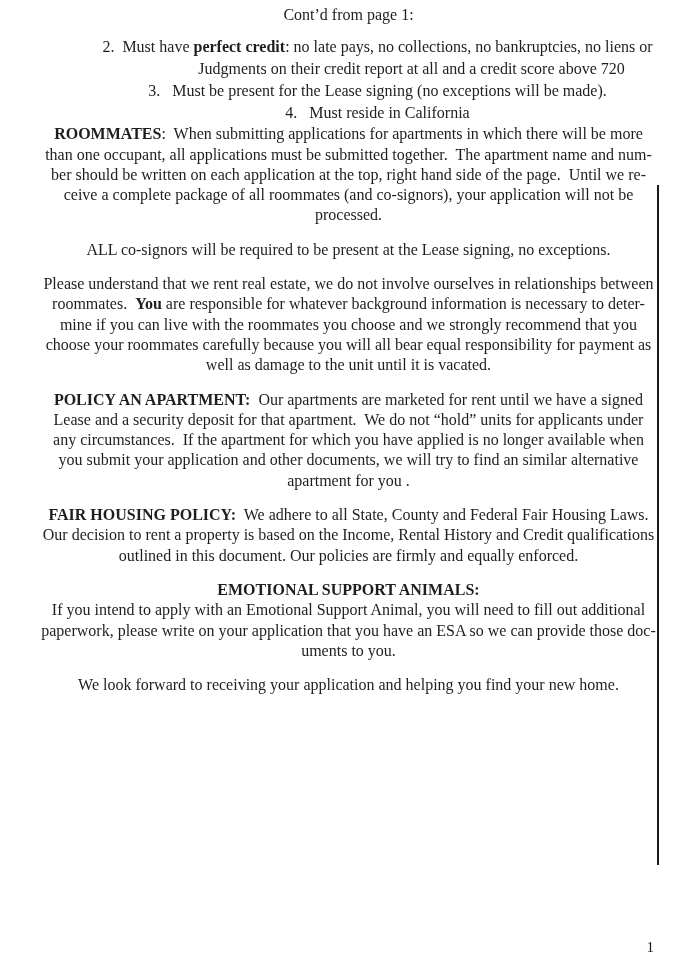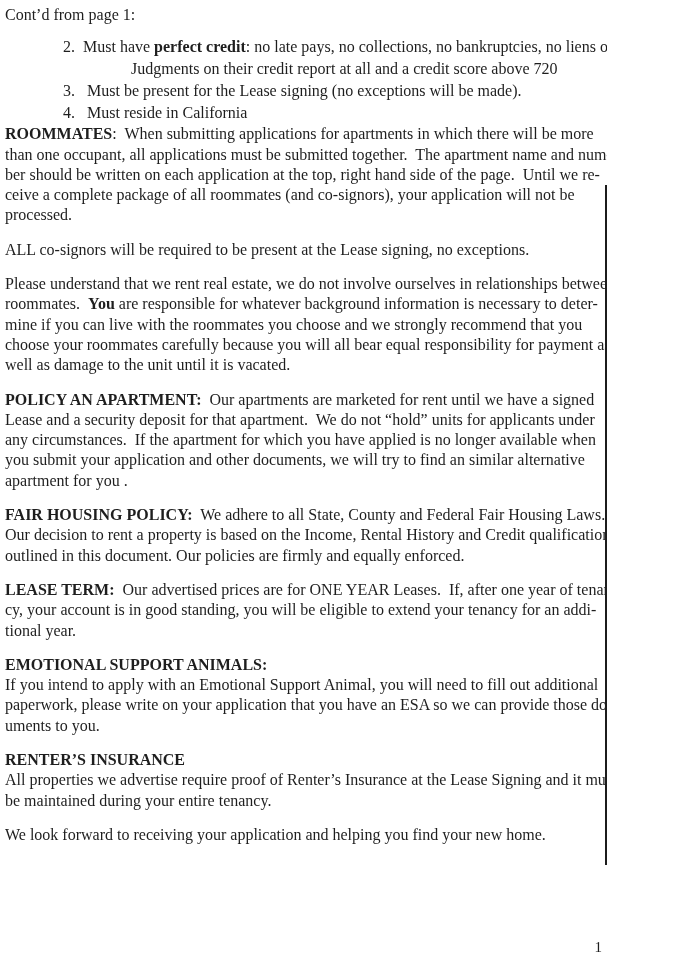--- a/index.html
+++ b/index.html
@@ -1,25 +1,26 @@
 <!DOCTYPE html>
 <html><head>
 <meta charset="utf-8">
 <style>
   html, body { margin: 0; padding: 0; background: #ffffff; }
   .page {
     position: relative;
-    width: 607px;
+    width: 659px;
     height: 960px;
     background: #ffffff;
     overflow: hidden;
     font-family: "Liberation Serif", "DejaVu Serif", serif;
     font-size: 16px;
     line-height: 20.3px;
     color: #1e1e1e;
+    text-align: center;
   }
   .content {
     position: absolute;
     top: 5px;
     left: 5px;
     width: 687px;
   }
   .block { white-space: pre-wrap; margin: 0 0 14px 0; }
   .block.tight { margin-bottom: 11px; }
   .block.list { margin-left: 58px; margin-bottom: 0; line-height: 22px; }
@@ -62,27 +63,21 @@
 choose your roommates carefully because you will all bear equal responsibility for payment as
 well as damage to the unit until it is vacated.</span></div>
       <div class="block"><span class="b">POLICY AN APARTMENT:</span><span>  Our apartments are marketed for rent until we have a signed
 Lease and a security deposit for that apartment.  We do not “hold” units for applicants under
 any circumstances.  If the apartment for which you have applied is no longer available when
 you submit your application and other documents, we will try to find an similar alternative
 apartment for you .</span></div>
       <div class="block"><span class="b">FAIR HOUSING POLICY:</span><span>  We adhere to all State, County and Federal Fair Housing Laws.
 Our decision to rent a property is based on the Income, Rental History and Credit qualifications
 outlined in this document. Our policies are firmly and equally enforced.</span></div>
-      <div class="block"><span class="b">LEASE TERM:</span><span>  Our advertised prices are for ONE YEAR Leases.  If, after one year of tenan-
-cy, your account is in good standing, you will be eligible to extend your tenancy for an addi-
-tional year.</span></div>
       <div class="block"><span class="b">EMOTIONAL SUPPORT ANIMALS:</span><span>
 If you intend to apply with an Emotional Support Animal, you will need to fill out additional
 paperwork, please write on your application that you have an ESA so we can provide those doc-
 uments to you.</span></div>
-      <div class="block"><span class="b">RENTER’S INSURANCE</span><span>
-All properties we advertise require proof of Renter’s Insurance at the Lease Signing and it must
-be maintained during your entire tenancy.</span></div>
       <div class="block"><span>We look forward to receiving your application and helping you find your new home.</span></div>
     </div>
   <div class="scan-line"></div>
   <div class="page-number">1</div>
 </div>
 
 </body></html>

